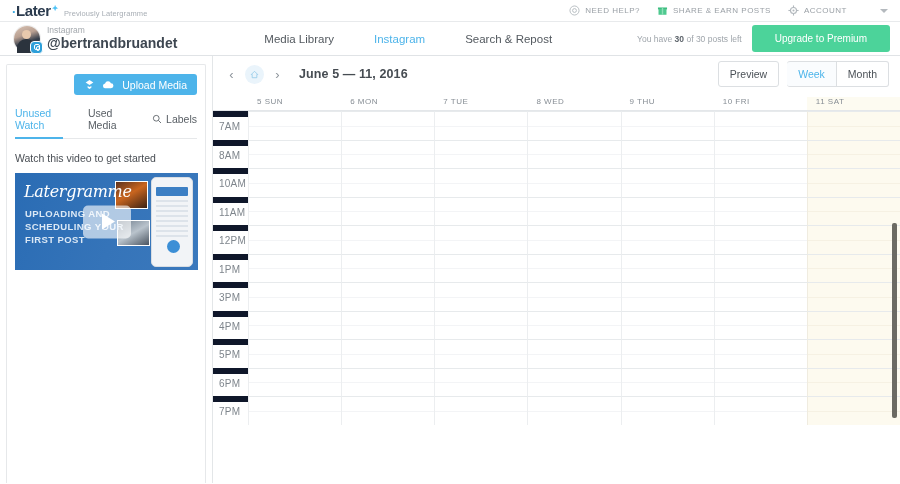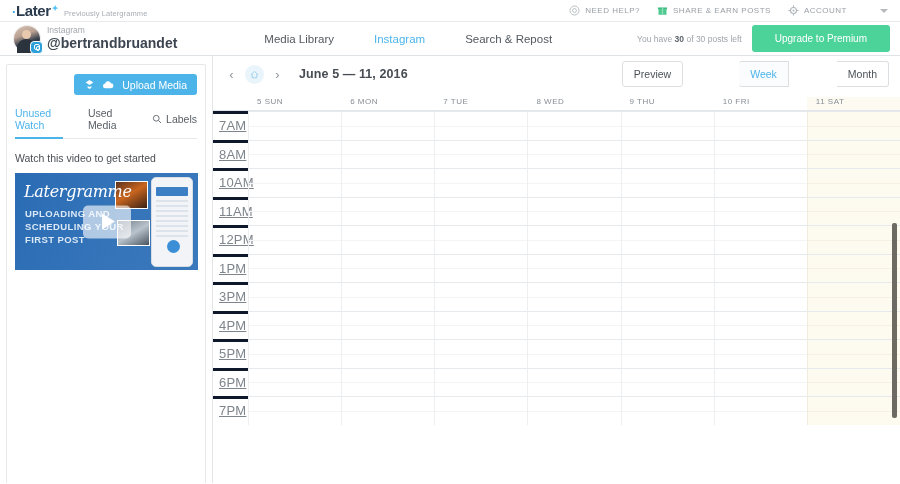--- a/index.html
+++ b/index.html
@@ -213,21 +213,21 @@
     text-align: center; line-height: 1; user-select: none;
   }
   .home-btn {
     width: 19px; height: 19px; border-radius: 50%; background: #eaf4fb;
     display: flex; align-items: center; justify-content: center; cursor: pointer;
   }
   .cal-title {
     font-size: 12.5px; color: #464c52; font-weight: bold;
     margin-left: 15px; letter-spacing: 0.1px;
   }
-  .view-toggle { margin-left: auto; display: flex; gap: 48px; }
+  .view-toggle { margin-left: auto; display: flex; }
   .view-btn {
     font-size: 10.5px; color: #4b5157; background: #fff;
     border: 1px solid #dcdfe2; padding: 6px 11px; cursor: pointer;
     font-family: "Liberation Sans", sans-serif;
   }
   .view-btn + .view-btn { border-left: none; }
   .view-btn.first { border-radius: 3px; margin-right: 8px; }
   .view-btn.mid { border-radius: 3px 0 0 3px; }
   .view-btn.last { border-radius: 0 3px 3px 0; }
   .view-btn.active { color: #4db4ea; background: #fafcfe; }
@@ -241,24 +241,23 @@
     padding-bottom: 4px; padding-left: 9px;
   }
   .day-head-cell.sat { background: #fdfbf1; }
 
   .grid-scroll {
     flex: 1; position: relative; overflow: hidden;
   }
   .grid-inner { position: relative; }
   .hour-row { display: flex; height: 28.5px; position: relative; }
   .hour-label-cell {
-    width: 35px; flex: none; font-size: 13px; color: #7e858c;
+    width: 35px; flex: none; font-size: 10px; color: #7e858c;
     padding: 4px 0 0 6px; letter-spacing: 0.2px;
-    border-top: 3px solid #0f172a;
-    text-decoration: underline;
+    border-top: 6px solid #0f172a;
   }
   .day-cell {
     flex: 1; border-left: 1px solid #eceef0; border-top: 1px solid #e7eaec;
     position: relative;
   }
   .day-cell::after {
     content: ""; position: absolute; left: 0; right: 0; top: 50%;
     border-top: 1px solid #f3f4f6;
   }
   .day-cell.sat { background: #fdfaef; border-left-color: #f0ece0; }

